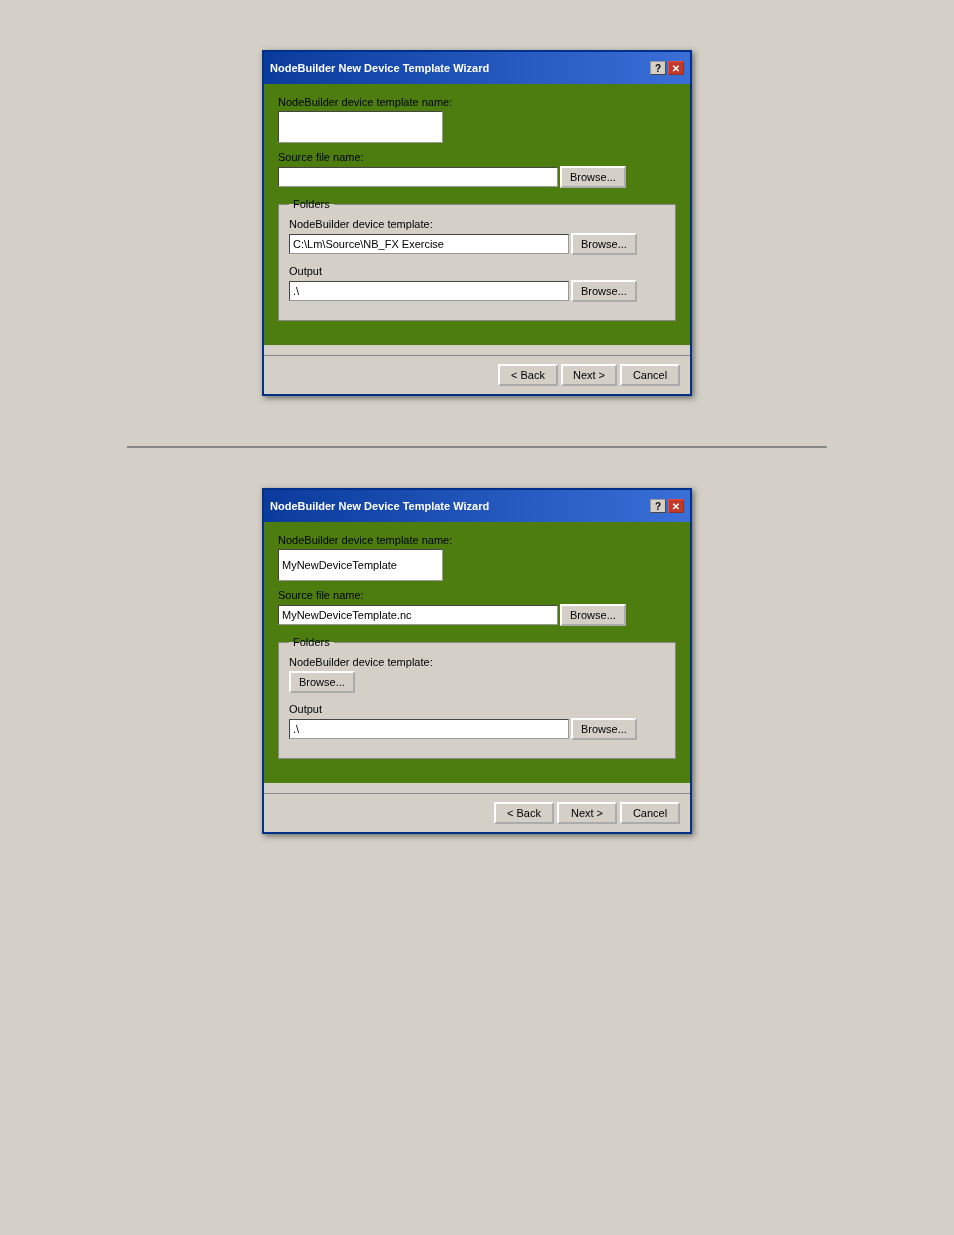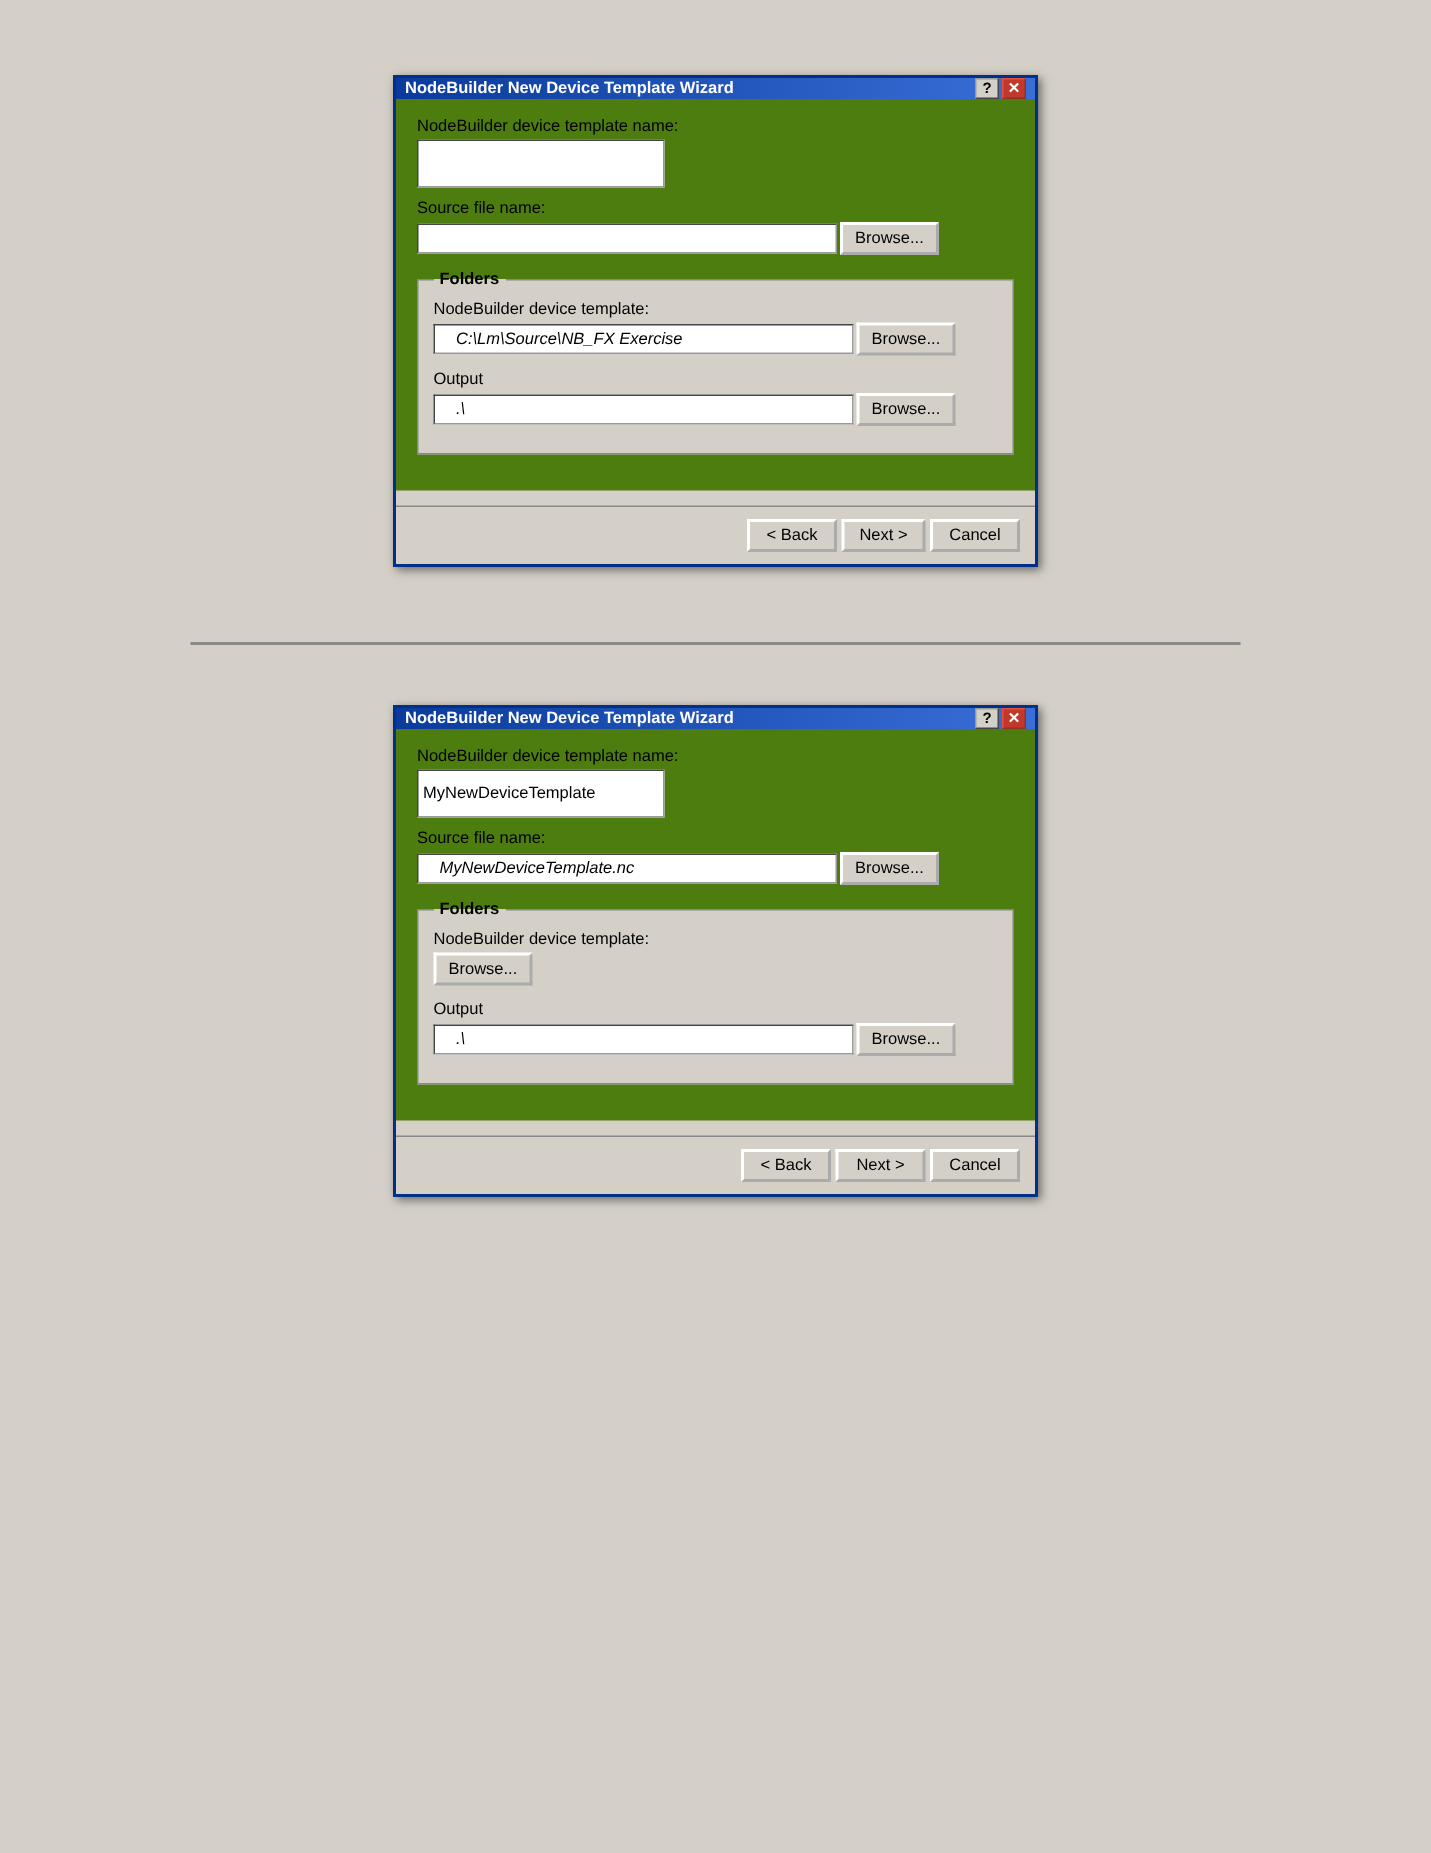--- a/index.html
+++ b/index.html
@@ -34,21 +34,21 @@
 
     .dialog-titlebar {
       background: linear-gradient(to right, #0a3b9c, #3a6fd8);
       color: white;
       font-weight: bold;
       font-size: 11px;
       padding: 3px 6px;
       display: flex;
       align-items: center;
       justify-content: space-between;
-      height: 14px;
+      height: 32px;
       gap: 17px;
     }
 
     .title-text {
       color: white;
       font-size: 11px;
       font-weight: bold;
     }
 
     .titlebar-buttons {
@@ -104,43 +104,41 @@
       padding: 1px 3px;
       margin-bottom: 8px;
     }
 
     .form-input-wide {
       width: 280px;
       height: 20px;
       background: white;
       border: 1px inset #999;
       font-size: 11px;
-      padding: 1px 14px;
-      font-style: italic;
+      padding: 1px 3px;
     }
 
     .input-browse-row {
       display: flex;
       align-items: center;
       gap: 2px;
       margin-bottom: 10px;
     }
 
     .fieldset-group {
       border: 1px solid #888;
       padding: 8px 10px;
       margin: 8px 0 12px 0;
       background: #d4d0c8;
     }
 
     .fieldset-legend {
       font-size: 11px;
       color: #000;
       padding: 0 4px;
-      font-weight: bold;
     }
 
     .sub-label {
       font-size: 11px;
       color: #000;
       margin-bottom: 3px;
       display: block;
     }
 
     .sub-section {

